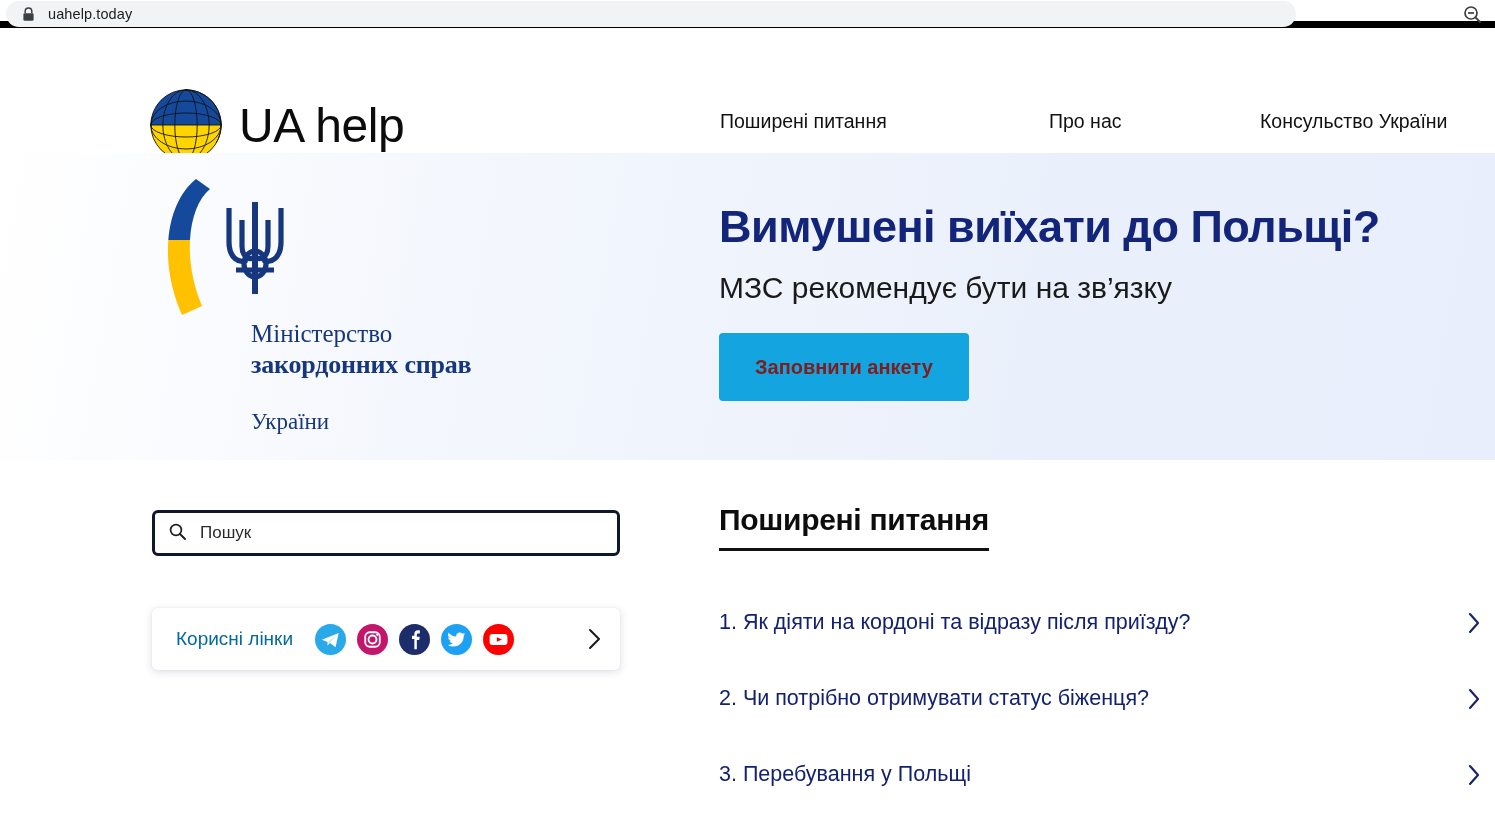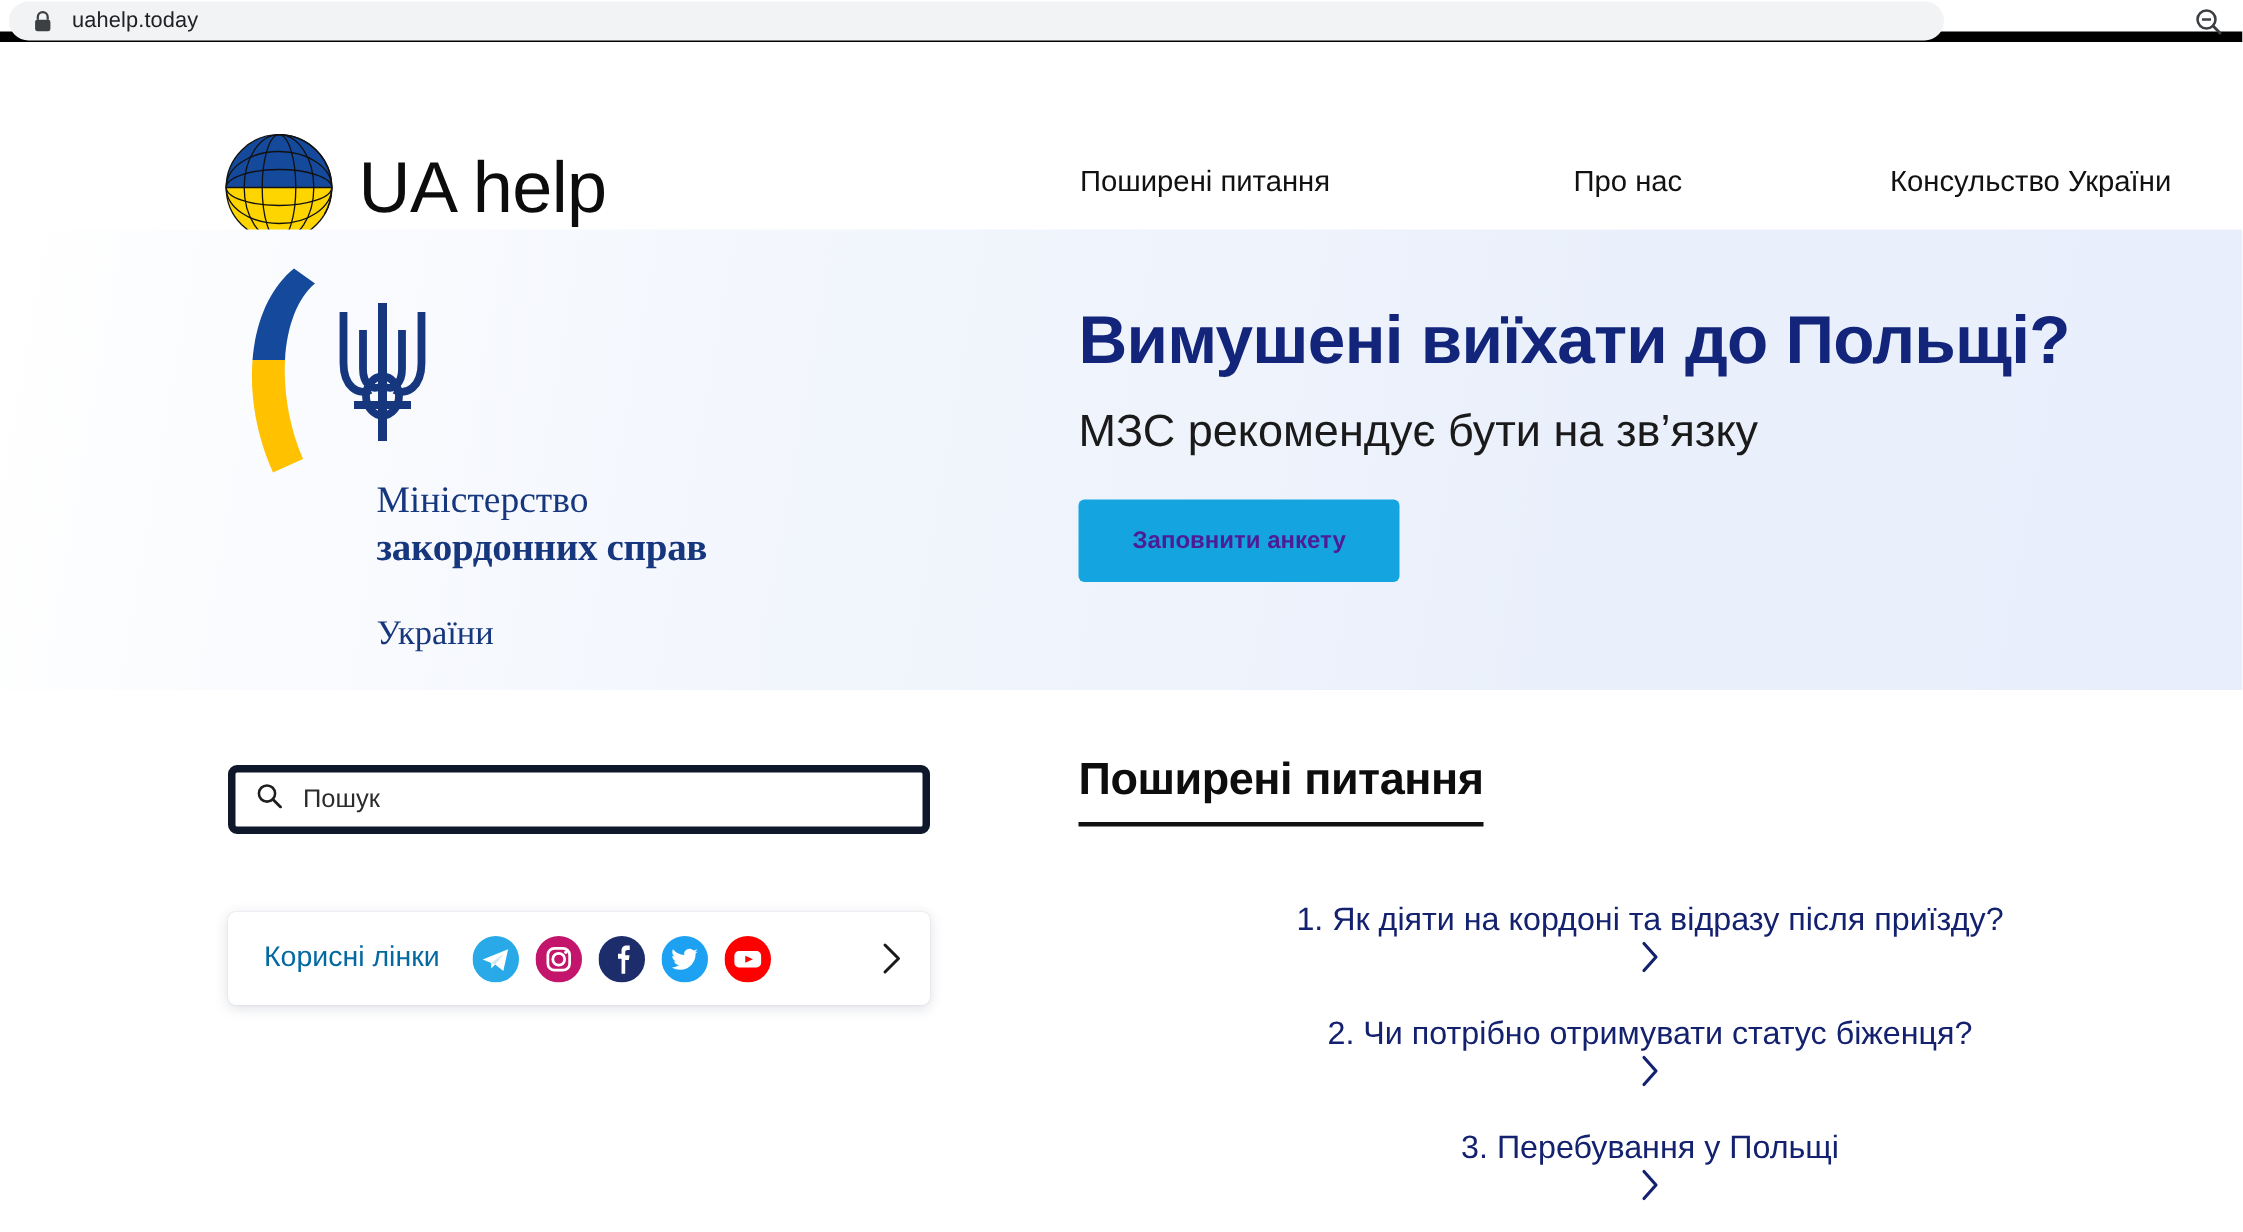--- a/index.html
+++ b/index.html
@@ -135,43 +135,43 @@
     margin-top: 18px;
     font-size: 30px;
     color: #1a1a1a;
     white-space: nowrap;
     font-family: "Liberation Sans", sans-serif;
   }
   .hero-cta {
     margin-top: 28px;
     display: inline-block;
     background: #14a5e1;
-    color: #4c1d95;
+    color: #7f1d1d;
     border: none;
     border-radius: 4px;
     padding: 0 36px;
-    height: 55px;
-    font-size: 16px;
+    height: 68px;
+    font-size: 20px;
     font-weight: bold;
     cursor: pointer;
     font-family: "Liberation Sans", sans-serif;
   }
 
   
   .content {
     position: relative;
     height: 361px;
     background: #ffffff;
   }
 
   .left-col { position: absolute; left: 152px; top: 50px; width: 468px; }
 
   .search-box {
     height: 46px;
-    border: 5px solid #0f172a;
+    border: 3px solid #0f172a;
     border-radius: 6px;
     background: #ffffff;
     display: flex;
     align-items: center;
     padding: 0 14px;
     gap: 14px;
   }
   .search-input {
     border: none;
     outline: none;
@@ -217,21 +217,20 @@
   }
   .faq-list { margin-top: 50px; }
   .faq-item {
     display: flex;
     align-items: center;
     justify-content: space-between;
     padding-right: 14px;
     height: 43px;
     margin-bottom: 33px;
     cursor: pointer;
-    flex-direction: column;
   }
   .faq-text {
     font-size: 21.5px;
     color: #13216e;
     white-space: nowrap;
     font-family: "Liberation Sans", sans-serif;
   }
   .faq-chevron { display: flex; align-items: center; }
 </style>
 </head>

